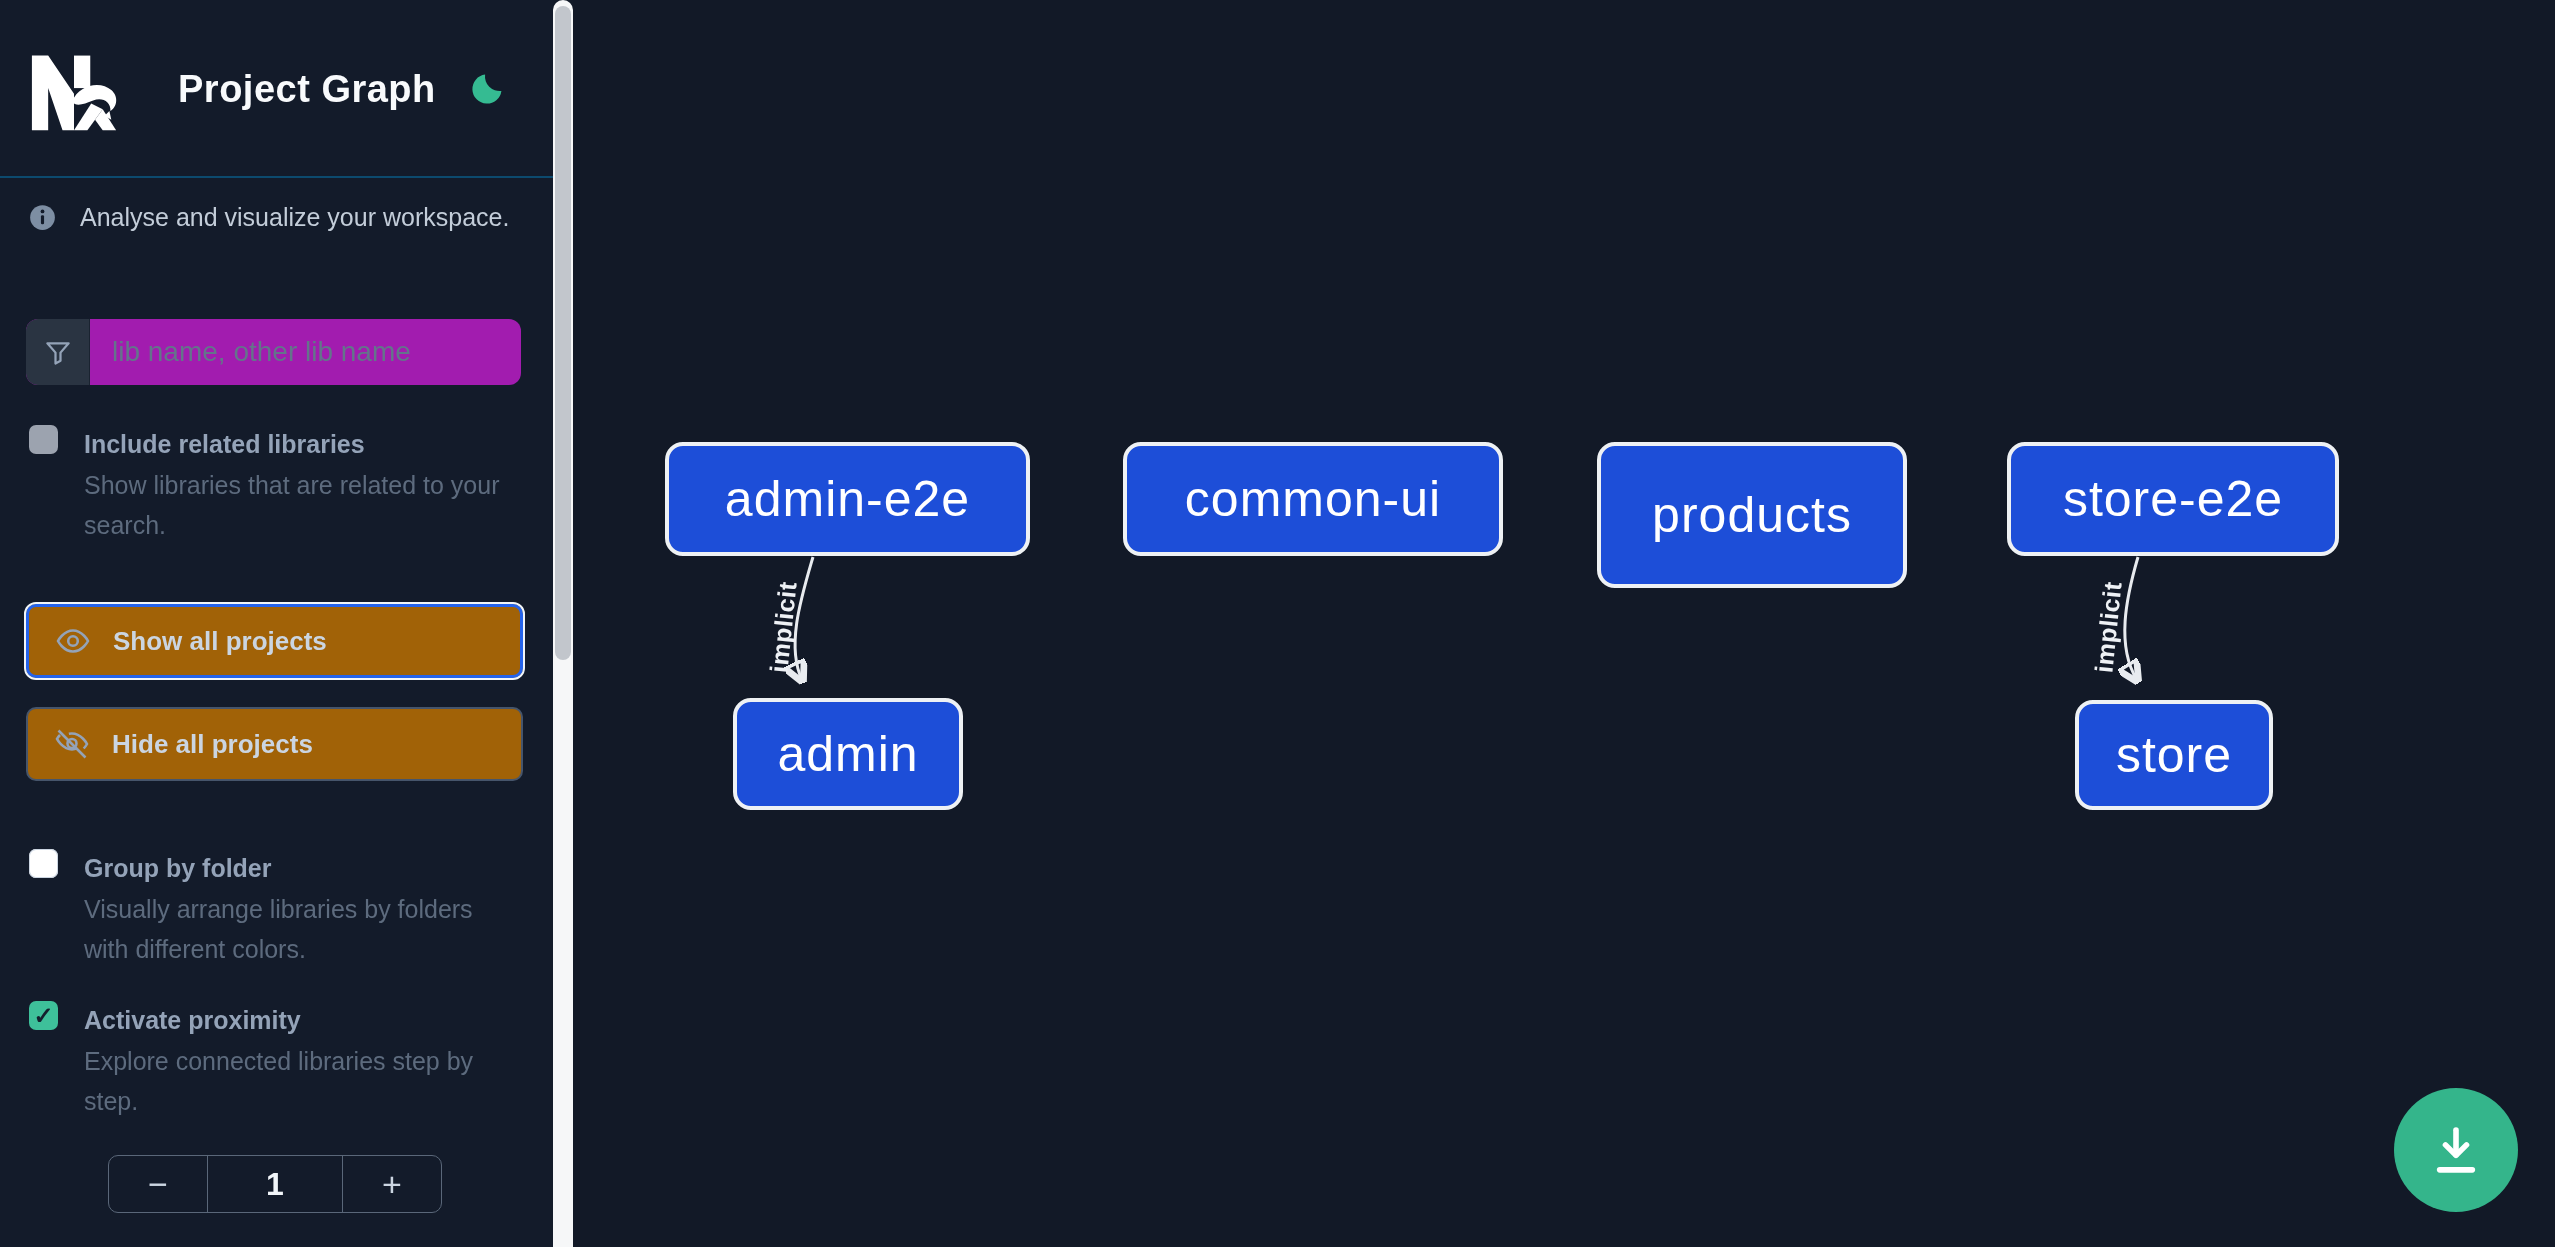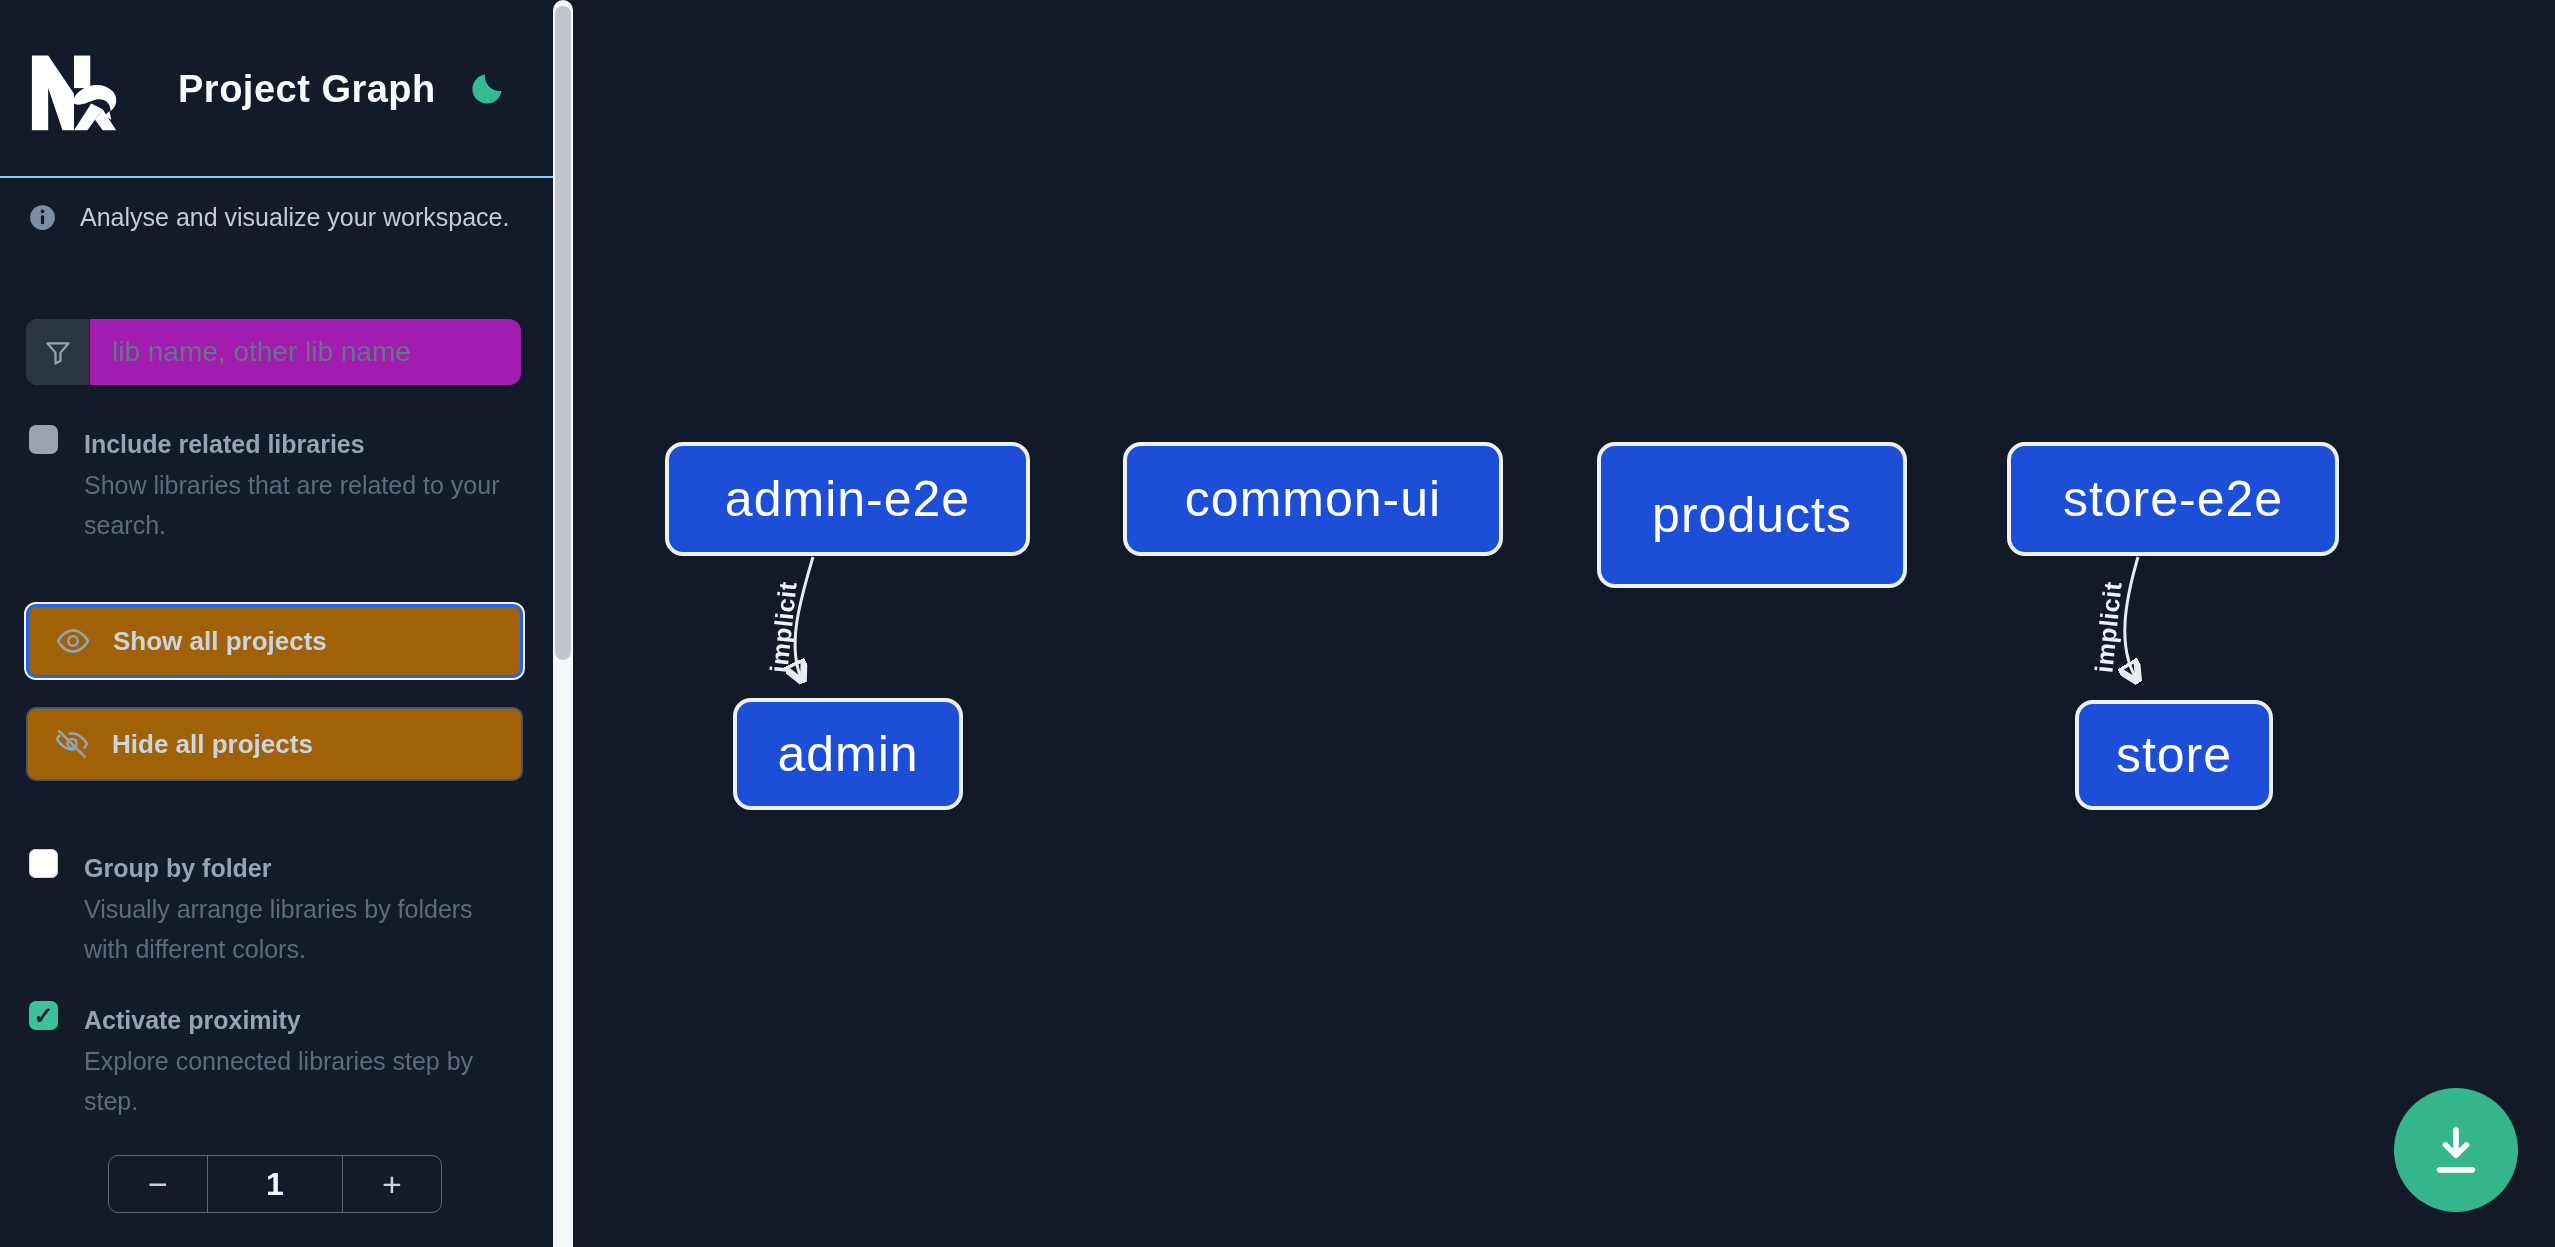--- a/index.html
+++ b/index.html
@@ -15,21 +15,21 @@
   
   .scrollbar { position:absolute; left:553px; top:0; width:20px; height:1247px;
                background:#f6f7f8; border-radius:10px 10px 0 0; }
   .scrollbar .thumb { position:absolute; left:2px; top:6px; width:16px; height:654px;
                       background:#c2c6cc; border-radius:9px; }
 
   .canvas { position:absolute; left:573px; top:0; width:1982px; height:1247px;
             background:#121927; }
 
   
-  .sb-header { position:relative; height:178px; border-bottom:2px solid #7dd3fc; }
+  .sb-header { position:relative; height:178px; border-bottom:2px solid #0c4a6e; }
   .logo { position:absolute; left:26px; top:46px; width:96px; height:88px; }
   .sb-title { position:absolute; left:178px; top:68px; font-size:38px; font-weight:700;
               color:#f8fafc; letter-spacing:.5px; }
   .moon { position:absolute; left:468px; top:70px; width:38px; height:38px; cursor:pointer; }
 
   
   .info-row { position:absolute; left:29px; top:203px; display:flex; align-items:center; gap:24px; }
   .info-row svg { width:27px; height:27px; flex:none; }
   .info-text { font-size:25px; color:#c3cdd9; }
 

